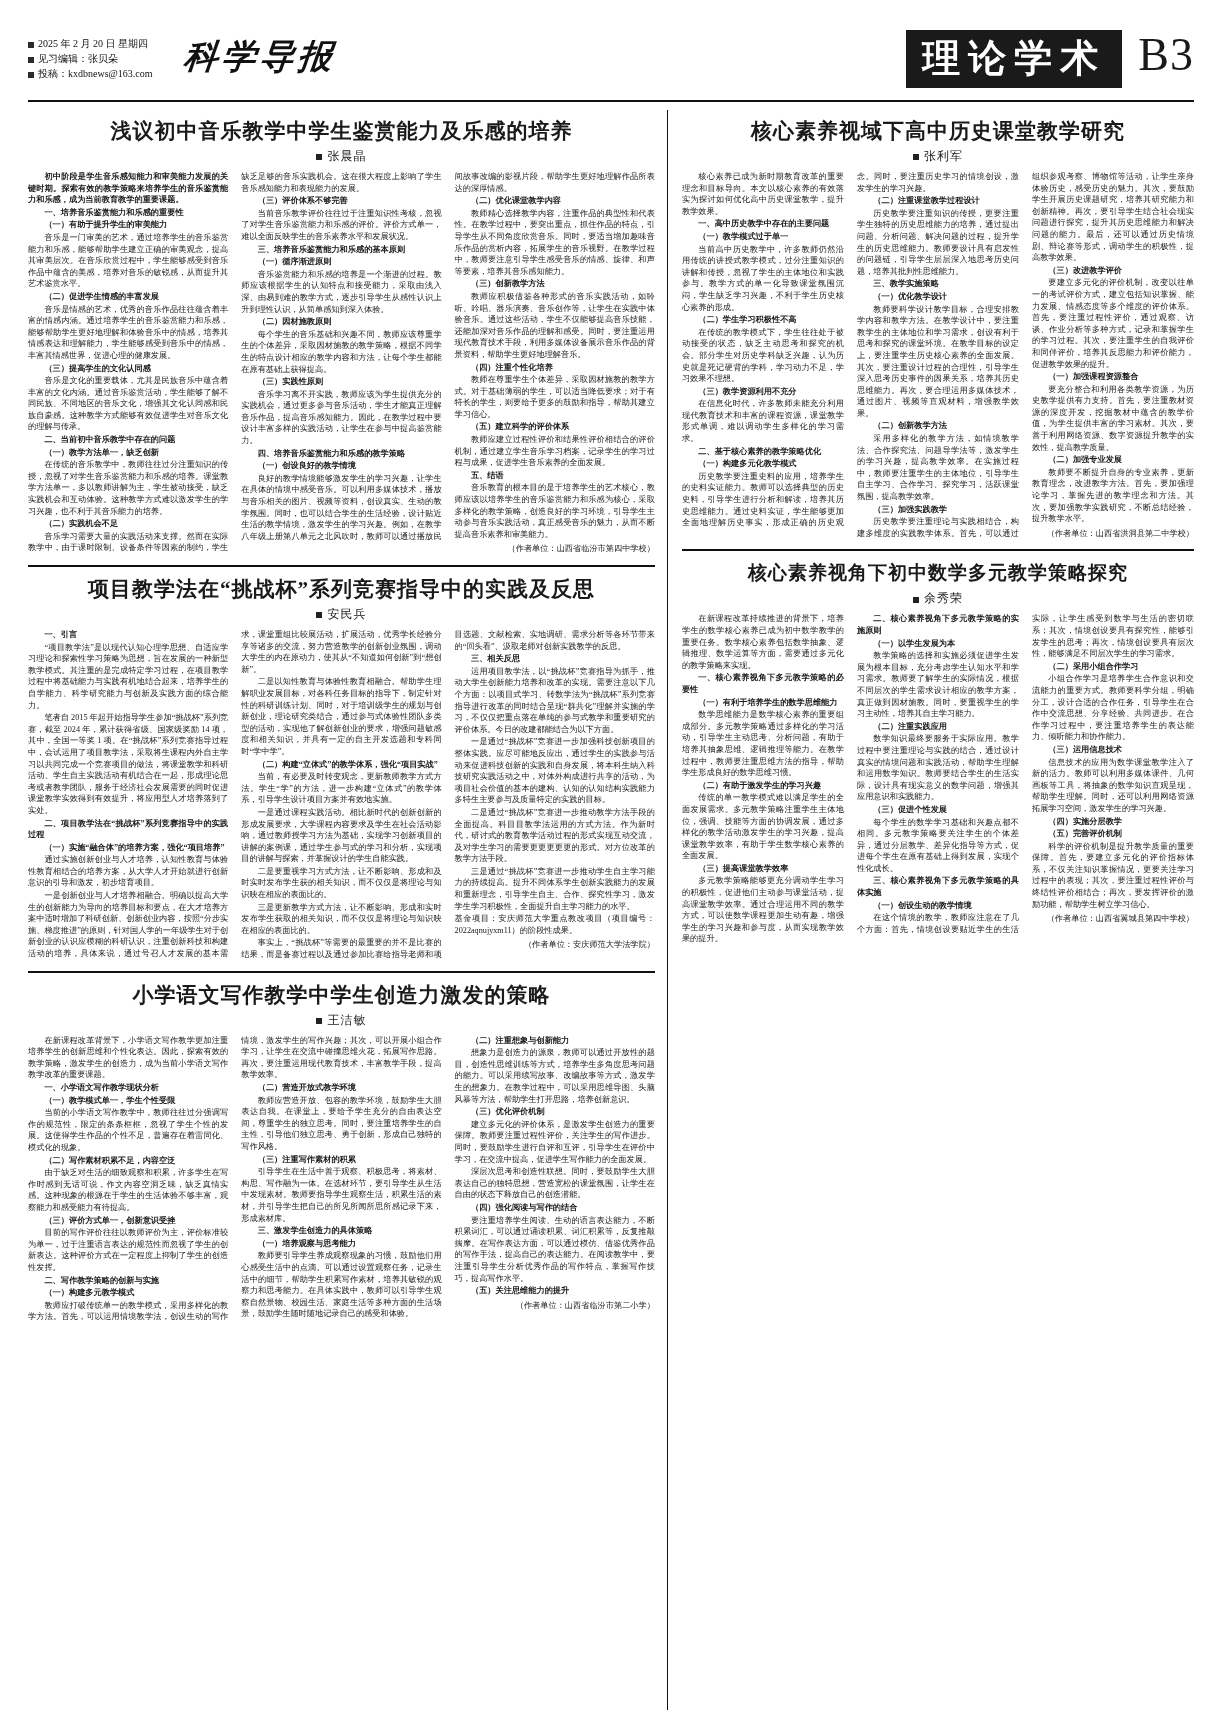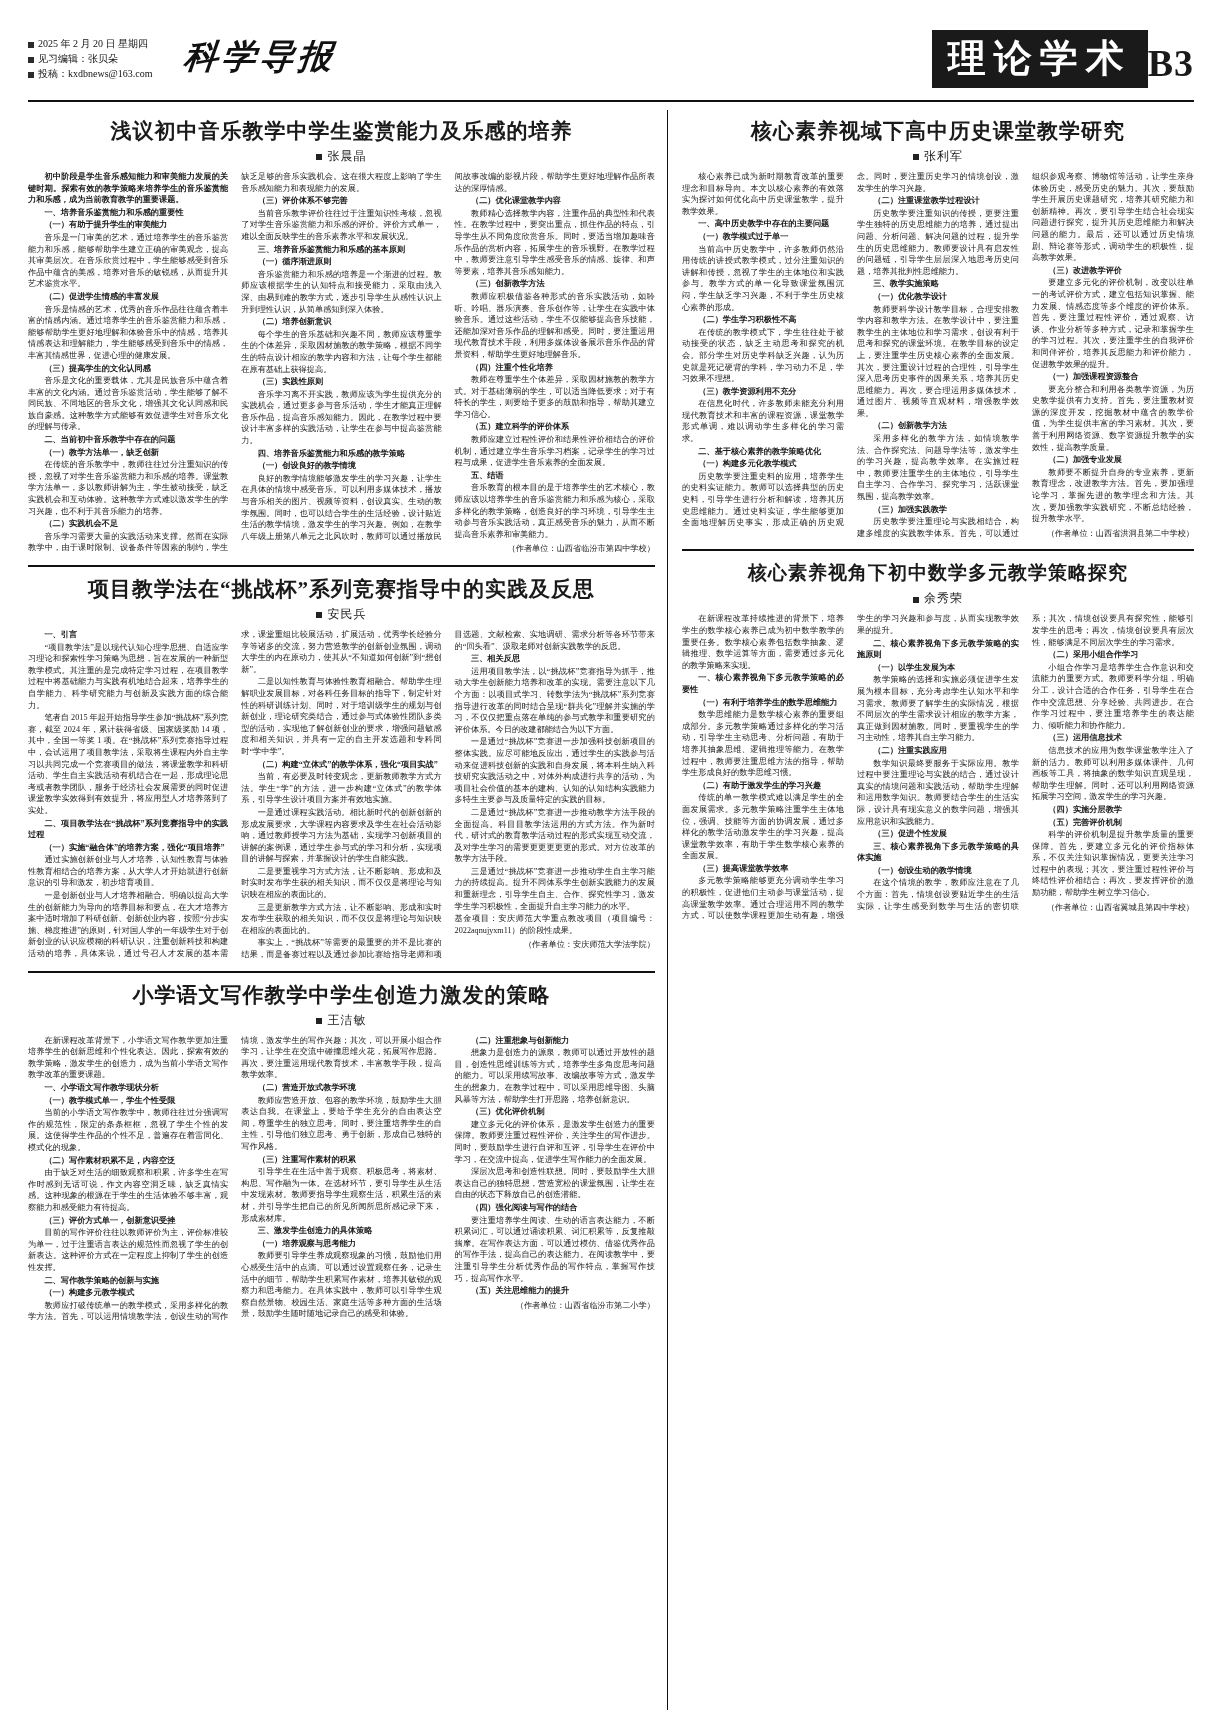--- a/index.html
+++ b/index.html
@@ -57,37 +57,38 @@
     font-family: "Liberation Serif", serif;
     font-size: 34px;
     font-weight: bold;
     letter-spacing: 4px;
     font-style: italic;
     color: #111;
     transform: skewX(-6deg);
   }
   .mast-right {
     display: flex;
-    align-items: flex-end;
+    align-items: flex-start;
     margin-left: auto;
     padding-top: 8px;
   }
   .mast-banner {
     background: #1a1a1a;
     color: #fff;
     font-size: 38px;
     font-weight: bold;
     letter-spacing: 8px;
     padding: 6px 16px 8px 16px;
     line-height: 44px;
     font-family: "Liberation Serif", serif;
   }
   .mast-page {
-    font-size: 38px;
-    font-weight: bold;
+    font-size: 46px;
+    font-weight: normal;
+    margin-left: 16px;
     line-height: 50px;
     letter-spacing: 1px;
   }
   .rule-top {
     border-bottom: 2px solid #111;
     margin-top: 4px;
   }
 
   
   .body-wrap {
@@ -199,21 +200,21 @@
           <p class="h">二、当前初中音乐教学中存在的问题</p>
           <p class="h">（一）教学方法单一，缺乏创新</p>
           <p>在传统的音乐教学中，教师往往过分注重知识的传授，忽视了对学生音乐鉴赏能力和乐感的培养。课堂教学方法单一，多以教师讲解为主，学生被动接受，缺乏实践机会和互动体验。这种教学方式难以激发学生的学习兴趣，也不利于其音乐能力的培养。</p>
           <p class="h">（二）实践机会不足</p>
           <p>音乐学习需要大量的实践活动来支撑。然而在实际教学中，由于课时限制、设备条件等因素的制约，学生缺乏足够的音乐实践机会。这在很大程度上影响了学生音乐感知能力和表现能力的发展。</p>
           <p class="h">（三）评价体系不够完善</p>
           <p>当前音乐教学评价往往过于注重知识性考核，忽视了对学生音乐鉴赏能力和乐感的评价。评价方式单一，难以全面反映学生的音乐素养水平和发展状况。</p>
           <p class="h">三、培养音乐鉴赏能力和乐感的基本原则</p>
           <p class="h">（一）循序渐进原则</p>
           <p>音乐鉴赏能力和乐感的培养是一个渐进的过程。教师应该根据学生的认知特点和接受能力，采取由浅入深、由易到难的教学方式，逐步引导学生从感性认识上升到理性认识，从简单感知到深入体验。</p>
-          <p class="h">（二）培养创新意识</p>
+          <p class="h">（二）因材施教原则</p>
           <p>每个学生的音乐基础和兴趣不同，教师应该尊重学生的个体差异，采取因材施教的教学策略，根据不同学生的特点设计相应的教学内容和方法，让每个学生都能在原有基础上获得提高。</p>
           <p class="h">（三）实践性原则</p>
           <p>音乐学习离不开实践，教师应该为学生提供充分的实践机会，通过更多参与音乐活动，学生才能真正理解音乐作品，提高音乐感知能力。因此，在教学过程中要设计丰富多样的实践活动，让学生在参与中提高鉴赏能力。</p>
           <p class="h">四、培养音乐鉴赏能力和乐感的教学策略</p>
           <p class="h">（一）创设良好的教学情境</p>
           <p>良好的教学情境能够激发学生的学习兴趣，让学生在具体的情境中感受音乐。可以利用多媒体技术，播放与音乐相关的图片、视频等资料，创设真实、生动的教学氛围。同时，也可以结合学生的生活经验，设计贴近生活的教学情境，激发学生的学习兴趣。例如，在教学八年级上册第八单元之北风吹时，教师可以通过播放民间故事改编的影视片段，帮助学生更好地理解作品所表达的深厚情感。</p>
           <p class="h">（二）优化课堂教学内容</p>
           <p>教师精心选择教学内容，注重作品的典型性和代表性。在教学过程中，要突出重点，抓住作品的特点，引导学生从不同角度欣赏音乐。同时，要适当增加趣味音乐作品的赏析内容，拓展学生的音乐视野。在教学过程中，教师要注意引导学生感受音乐的情感、旋律、和声等要素，培养其音乐感知能力。</p>
           <p class="h">（三）创新教学方法</p>
           <p>教师应积极借鉴各种形式的音乐实践活动，如聆听、吟唱、器乐演奏、音乐创作等，让学生在实践中体验音乐。通过这些活动，学生不仅能够提高音乐技能，还能加深对音乐作品的理解和感受。同时，要注重运用现代教育技术手段，利用多媒体设备展示音乐作品的背景资料，帮助学生更好地理解音乐。</p>
@@ -344,20 +345,21 @@
           <p class="h">（二）有助于激发学生的学习兴趣</p>
           <p>传统的单一教学模式难以满足学生的全面发展需求。多元教学策略注重学生主体地位，强调、技能等方面的协调发展，通过多样化的教学活动激发学生的学习兴趣，提高课堂教学效率，有助于学生数学核心素养的全面发展。</p>
           <p class="h">（三）提高课堂教学效率</p>
           <p>多元教学策略能够更充分调动学生学习的积极性，促进他们主动参与课堂活动，提高课堂教学效率。通过合理运用不同的教学方式，可以使数学课程更加生动有趣，增强学生的学习兴趣和参与度，从而实现教学效果的提升。</p>
           <p class="h">二、核心素养视角下多元教学策略的实施原则</p>
           <p class="h">（一）以学生发展为本</p>
           <p>教学策略的选择和实施必须促进学生发展为根本目标，充分考虑学生认知水平和学习需求。教师要了解学生的实际情况，根据不同层次的学生需求设计相应的教学方案，真正做到因材施教。同时，要重视学生的学习主动性，培养其自主学习能力。</p>
           <p class="h">（二）注重实践应用</p>
           <p>数学知识最终要服务于实际应用。教学过程中要注重理论与实践的结合，通过设计真实的情境问题和实践活动，帮助学生理解和运用数学知识。教师要结合学生的生活实际，设计具有现实意义的数学问题，增强其应用意识和实践能力。</p>
           <p class="h">（三）促进个性发展</p>
+          <p>每个学生的数学学习基础和兴趣点都不相同。多元教学策略要关注学生的个体差异，通过分层教学、差异化指导等方式，促进每个学生在原有基础上得到发展，实现个性化成长。</p>
           <p class="h">三、核心素养视角下多元教学策略的具体实施</p>
           <p class="h">（一）创设生动的教学情境</p>
           <p>在这个情境的教学，教师应注意在了几个方面：首先，情境创设要贴近学生的生活实际，让学生感受到数学与生活的密切联系；其次，情境创设要具有探究性，能够引发学生的思考；再次，情境创设要具有层次性，能够满足不同层次学生的学习需求。</p>
           <p class="h">（二）采用小组合作学习</p>
           <p>小组合作学习是培养学生合作意识和交流能力的重要方式。教师要科学分组，明确分工，设计合适的合作任务，引导学生在合作中交流思想、分享经验、共同进步。在合作学习过程中，要注重培养学生的表达能力、倾听能力和协作能力。</p>
           <p class="h">（三）运用信息技术</p>
           <p>信息技术的应用为数学课堂教学注入了新的活力。教师可以利用多媒体课件、几何画板等工具，将抽象的数学知识直观呈现，帮助学生理解。同时，还可以利用网络资源拓展学习空间，激发学生的学习兴趣。</p>
           <p class="h">（四）实施分层教学</p>
           <p class="h">（五）完善评价机制</p>
           <p>科学的评价机制是提升教学质量的重要保障。首先，要建立多元化的评价指标体系，不仅关注知识掌握情况，更要关注学习过程中的表现；其次，要注重过程性评价与终结性评价相结合；再次，要发挥评价的激励功能，帮助学生树立学习信心。</p>

